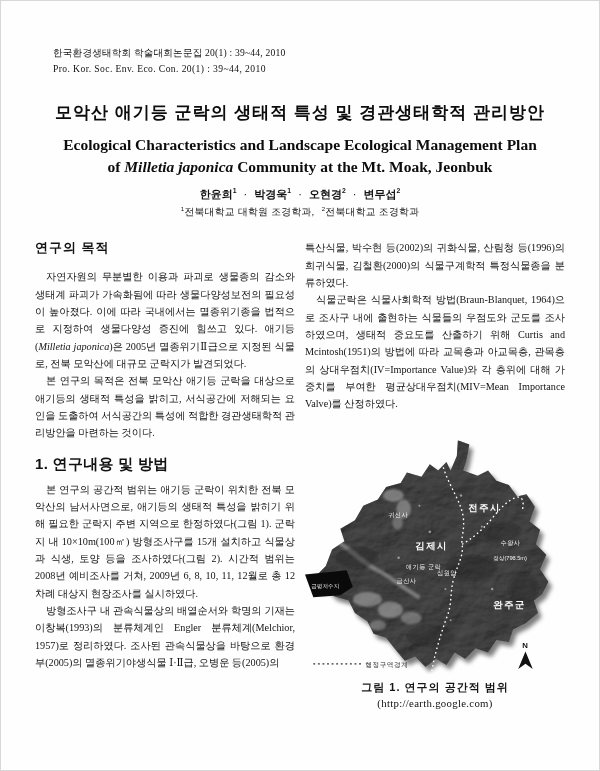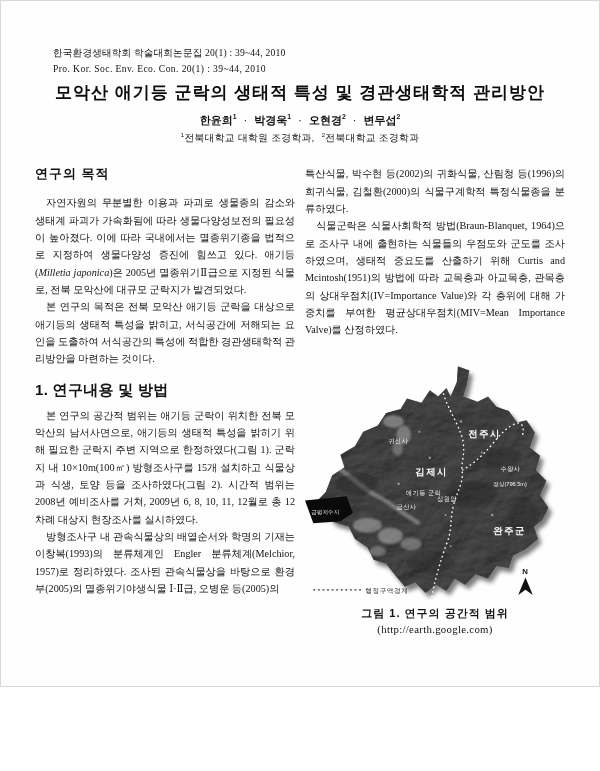--- a/index.html
+++ b/index.html
@@ -1,26 +1,26 @@
 <!DOCTYPE html>
 <html><head>
 <meta charset="utf-8">
 <style>
   html,body { margin:0; padding:0; background:#ffffff; }
   .page {
-    position:relative; width:600px; height:687px; box-sizing:border-box;
+    position:relative; width:600px; height:771px; box-sizing:border-box;
     background:#fefefe; border:1px solid #d8d8d8; overflow:hidden;
     font-family:"Liberation Serif","DejaVu Serif",serif; color:#121212;
   }
   .journal-header { margin:46px 0 0 52px; }
   .journal-ko { font-size:9.6px; letter-spacing:.2px; }
   .journal-en { font-size:9.6px; margin-top:3px; letter-spacing:.4px; }
 
   .title-ko {
-    margin-top:7px; text-align:center;
+    margin-top:27px; text-align:center;
     font-family:"Liberation Sans","DejaVu Sans",sans-serif;
     font-weight:700; font-size:17px; letter-spacing:1px; color:#0c0c0c;
   }
   .title-en {
     margin:10px 58px 0; text-align:center;
     font-weight:700; font-size:15.5px; line-height:1.42; color:#0c0c0c;
   }
   .authors {
     margin-top:9px; text-align:center;
     font-family:"Liberation Sans","DejaVu Sans",sans-serif;
@@ -70,20 +70,21 @@
 <body>
 
 <div class="page">
 
   <div class="journal-header">
     <div class="journal-ko">한국환경생태학회 학술대회논문집 20(1) : 39~44, 2010</div>
     <div class="journal-en">Pro. Kor. Soc. Env. Eco. Con. 20(1) : 39~44, 2010</div>
   </div>
 
   <div class="title-ko">모악산 애기등 군락의 생태적 특성 및 경관생태학적 관리방안</div>
+  <div class="title-en">Ecological Characteristics and Landscape Ecological Management Plan of <i>Milletia japonica</i> Community at the Mt. Moak, Jeonbuk</div>
 
   <div class="authors">
     <span><span>한윤희</span><sup>1</sup></span>
     <span class="sep">·</span>
     <span><span>박경욱</span><sup>1</sup></span>
     <span class="sep">·</span>
     <span><span>오현경</span><sup>2</sup></span>
     <span class="sep">·</span>
     <span><span>변무섭</span><sup>2</sup></span>
   </div>

